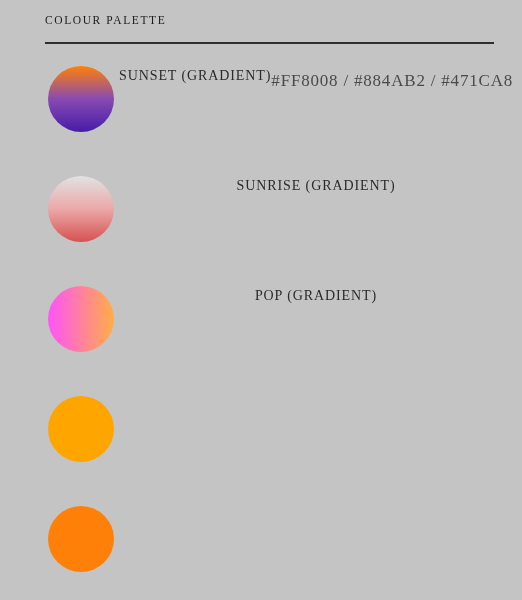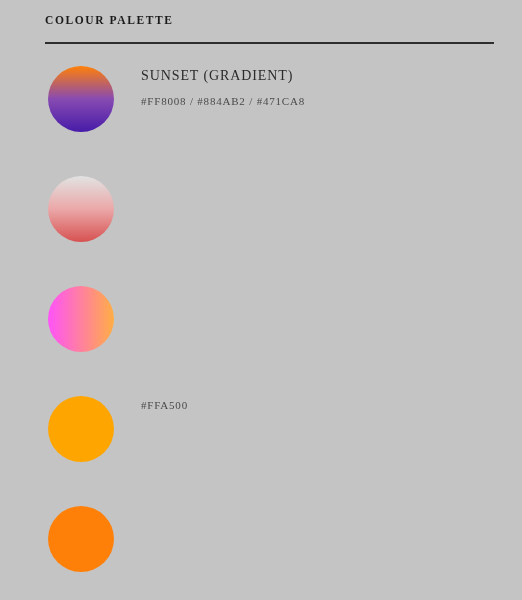--- a/index.html
+++ b/index.html
@@ -25,21 +25,21 @@
   
   .header {
     position: absolute;
     left: 45px;
     top: 12px;
     width: 449px;
   }
   .page-title {
     font-family: "Liberation Serif", "DejaVu Serif", serif;
     font-size: 11.5px;
-    font-weight: 700;
+    font-weight: 400;
     letter-spacing: 1.6px;
     color: #1b1b1b;
     line-height: 16px;
     margin: 0;
     white-space: nowrap;
   }
   .title-rule {
     position: absolute;
     left: 0;
     top: 30px;
@@ -68,36 +68,37 @@
     height: 66px;
     border-radius: 50%;
   }
   .swatch-text {
     position: absolute;
     left: 141px;
     top: 0px;
     width: 350px;
     height: 66px;
     display: flex;
-    flex-direction: column;
+    flex-direction: row;
+    justify-content: center;
   }
   .swatch-name {
     font-family: "Liberation Serif", "DejaVu Serif", serif;
     font-size: 14px;
     letter-spacing: 0.9px;
     color: #2b2b2b;
     line-height: 20px;
     white-space: nowrap;
   }
   .swatch-name:empty {
     display: none;
   }
   .swatch-hex {
     font-family: "Liberation Serif", "DejaVu Serif", serif;
-    font-size: 11px;
+    font-size: 17px;
     letter-spacing: 0.8px;
     color: #4a4a4a;
     line-height: 18px;
     margin-top: 6px;
     white-space: nowrap;
   }
   .swatch-text.no-name .swatch-hex {
     margin-top: 0;
   }
 </style>
@@ -117,35 +118,33 @@
       <div class="swatch-circle" style="background: linear-gradient(rgb(255, 128, 8), rgb(136, 74, 178), rgb(71, 28, 168));"></div>
       <div class="swatch-text">
         <div class="swatch-name">SUNSET  (GRADIENT)</div>
         <div class="swatch-hex">#FF8008  /  #884AB2  /  #471CA8</div>
       </div>
     </div>
 
     <div class="swatch-row">
       <div class="swatch-circle" style="background: linear-gradient(rgb(226, 226, 226), rgb(235, 168, 168), rgb(215, 81, 81));"></div>
       <div class="swatch-text">
+        <div class="swatch-name">SUNRISE  (GRADIENT)</div>
       </div>
     </div>
 
     <div class="swatch-row">
       <div class="swatch-circle" style="background: linear-gradient(to right, rgb(255, 83, 249), rgb(255, 174, 69));"></div>
       <div class="swatch-text">
+        <div class="swatch-name">POP  (GRADIENT)</div>
       </div>
     </div>
 
     <div class="swatch-row">
       <div class="swatch-circle" style="background: rgb(255, 165, 0);"></div>
-      <div class="swatch-text no-name">
-
-        <div class="swatch-hex">#FFA500</div>
-      </div>
     </div>
 
     <div class="swatch-row">
       <div class="swatch-circle" style="background: rgb(255, 128, 8);"></div>
     </div>
 
   </div>
 </div>
 
 </body></html>

